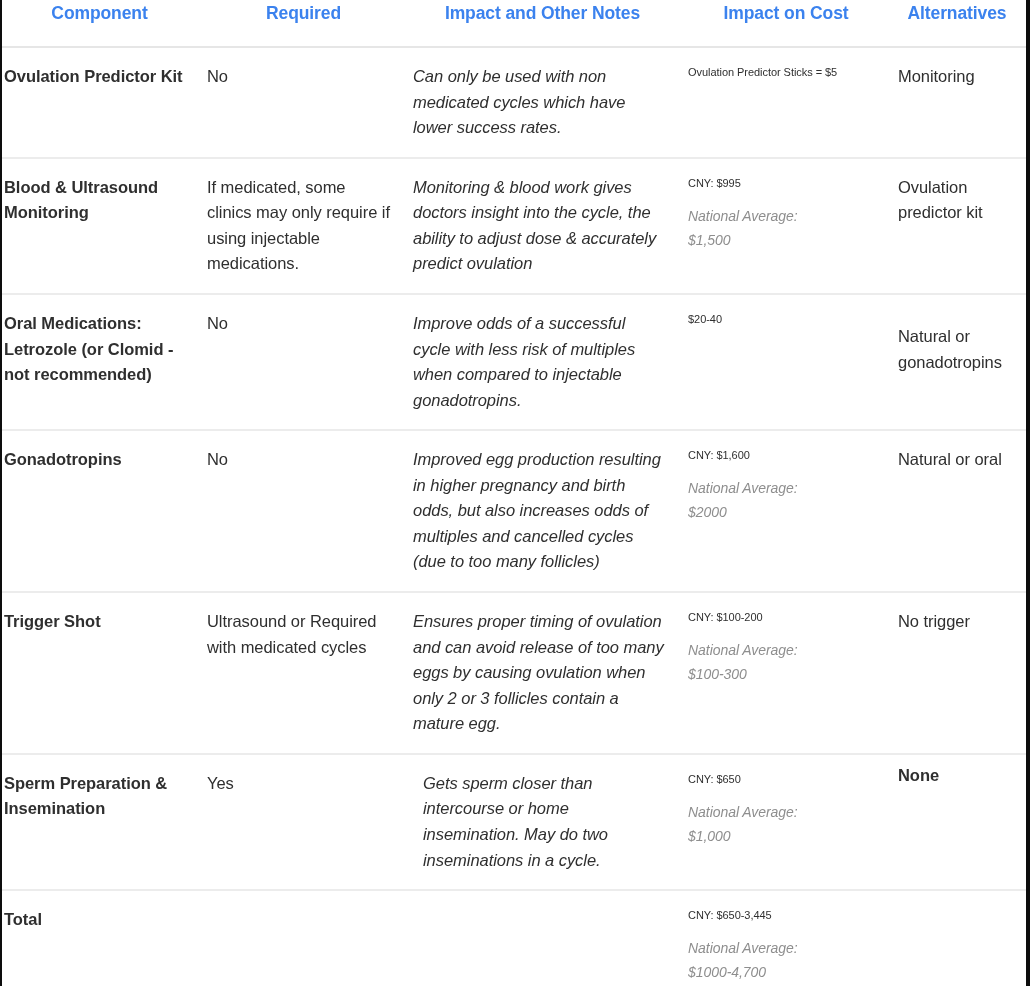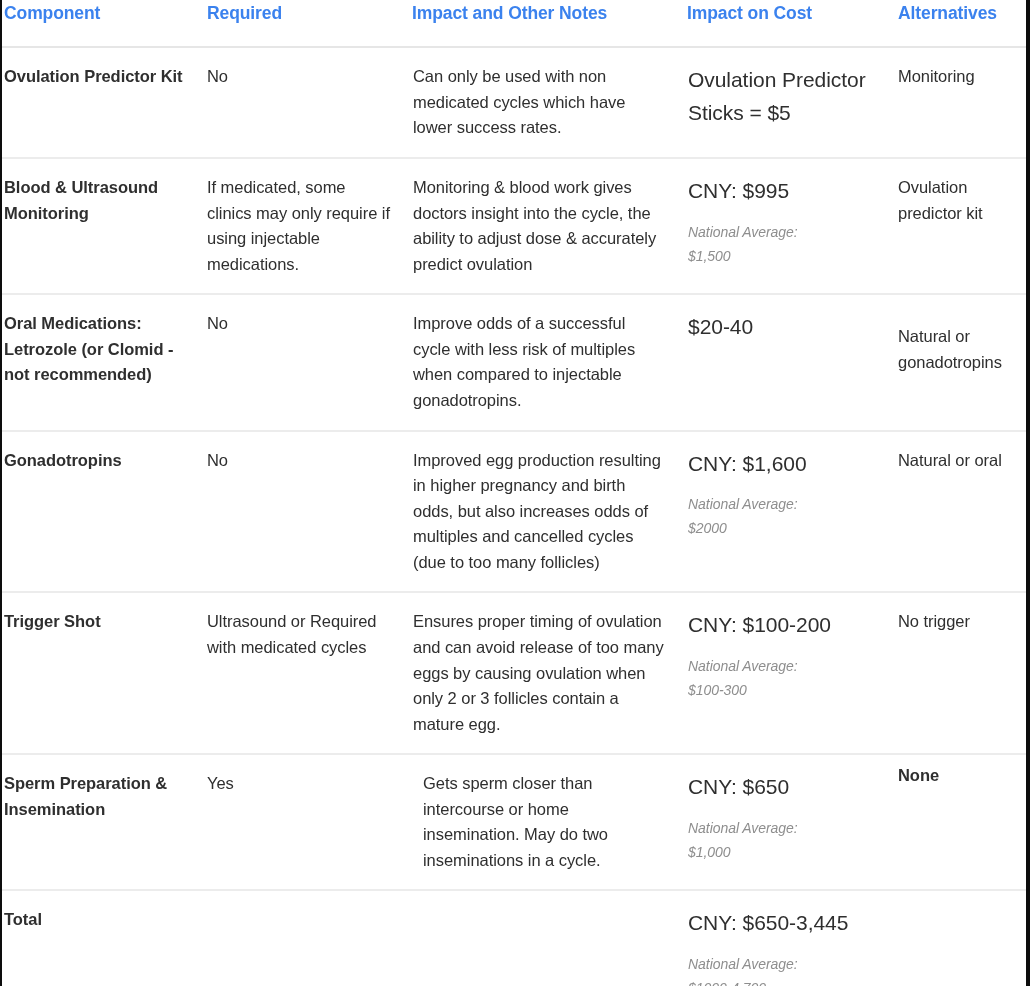--- a/index.html
+++ b/index.html
@@ -28,21 +28,21 @@
     table-layout: fixed;
   }
 
   col.c-component    { width: 203px; }
   col.c-required     { width: 205px; }
   col.c-notes        { width: 273px; }
   col.c-cost         { width: 212px; }
   col.c-alternatives { width: 131px; }
 
   thead th {
-    text-align: left;
+    text-align: center;
     vertical-align: top;
     color: #3b82ee;
     font-size: 17.5px;
     font-weight: bold;
     letter-spacing: -0.1px;
     padding: 3px 10px 22px 0;
     border-bottom: 2px solid #e6e6e6;
     white-space: nowrap;
   }
   thead th.h-component    { padding-left: 2px; }
@@ -62,33 +62,33 @@
   }
 
   tbody tr:last-child td { border-bottom: none; }
 
   td.cell-component {
     font-weight: bold;
     padding-left: 2px;
     padding-right: 8px;
   }
   td.cell-required     { padding-left: 2px; padding-right: 18px; }
-  td.cell-notes        { padding-left: 3px; padding-right: 16px; }
+  td.cell-notes        { padding-left: 3px; padding-right: 16px; font-style: italic; }
   td.cell-cost         { padding-left: 5px; padding-right: 12px; }
   td.cell-alternatives { padding-left: 3px; padding-right: 6px; }
 
   
   tr.row-sperm td.cell-notes      { padding-left: 13px; }
   tr.row-oral  td.cell-alternatives { padding-top: 29px; margin-left: 36px; }
   tr.row-sperm td.cell-alternatives { padding-top: 8px; font-weight: bold; }
 
   .cost-primary {
     display: block;
     color: #2f2f2f;
-    font-size: 21px;
+    font-size: 11px;
     line-height: 1.55;
   }
   .cost-nat-label,
   .cost-nat-value {
     display: block;
     font-style: italic;
     color: #8e8e8e;
     font-size: 14px;
     line-height: 1.72;
   }

